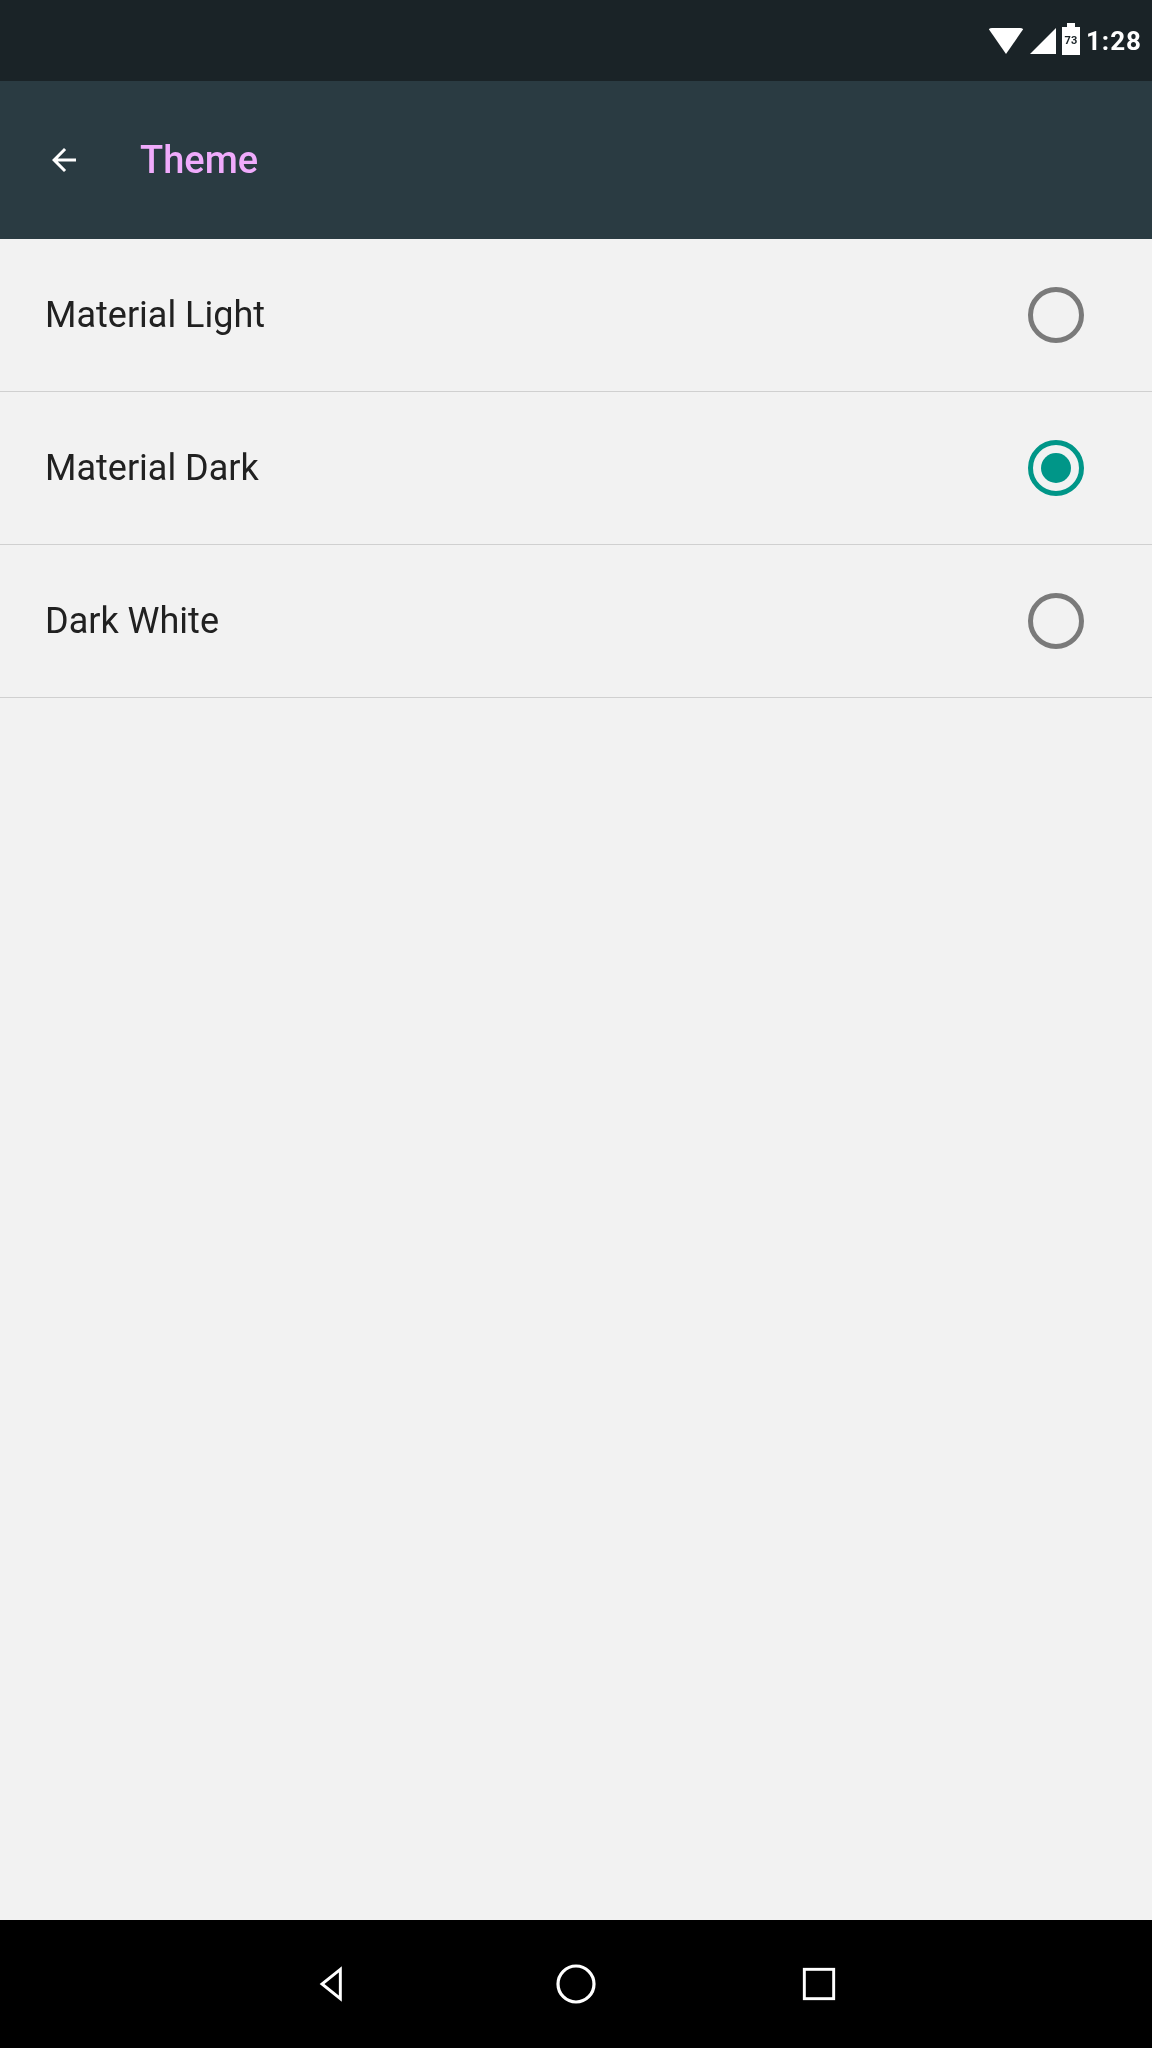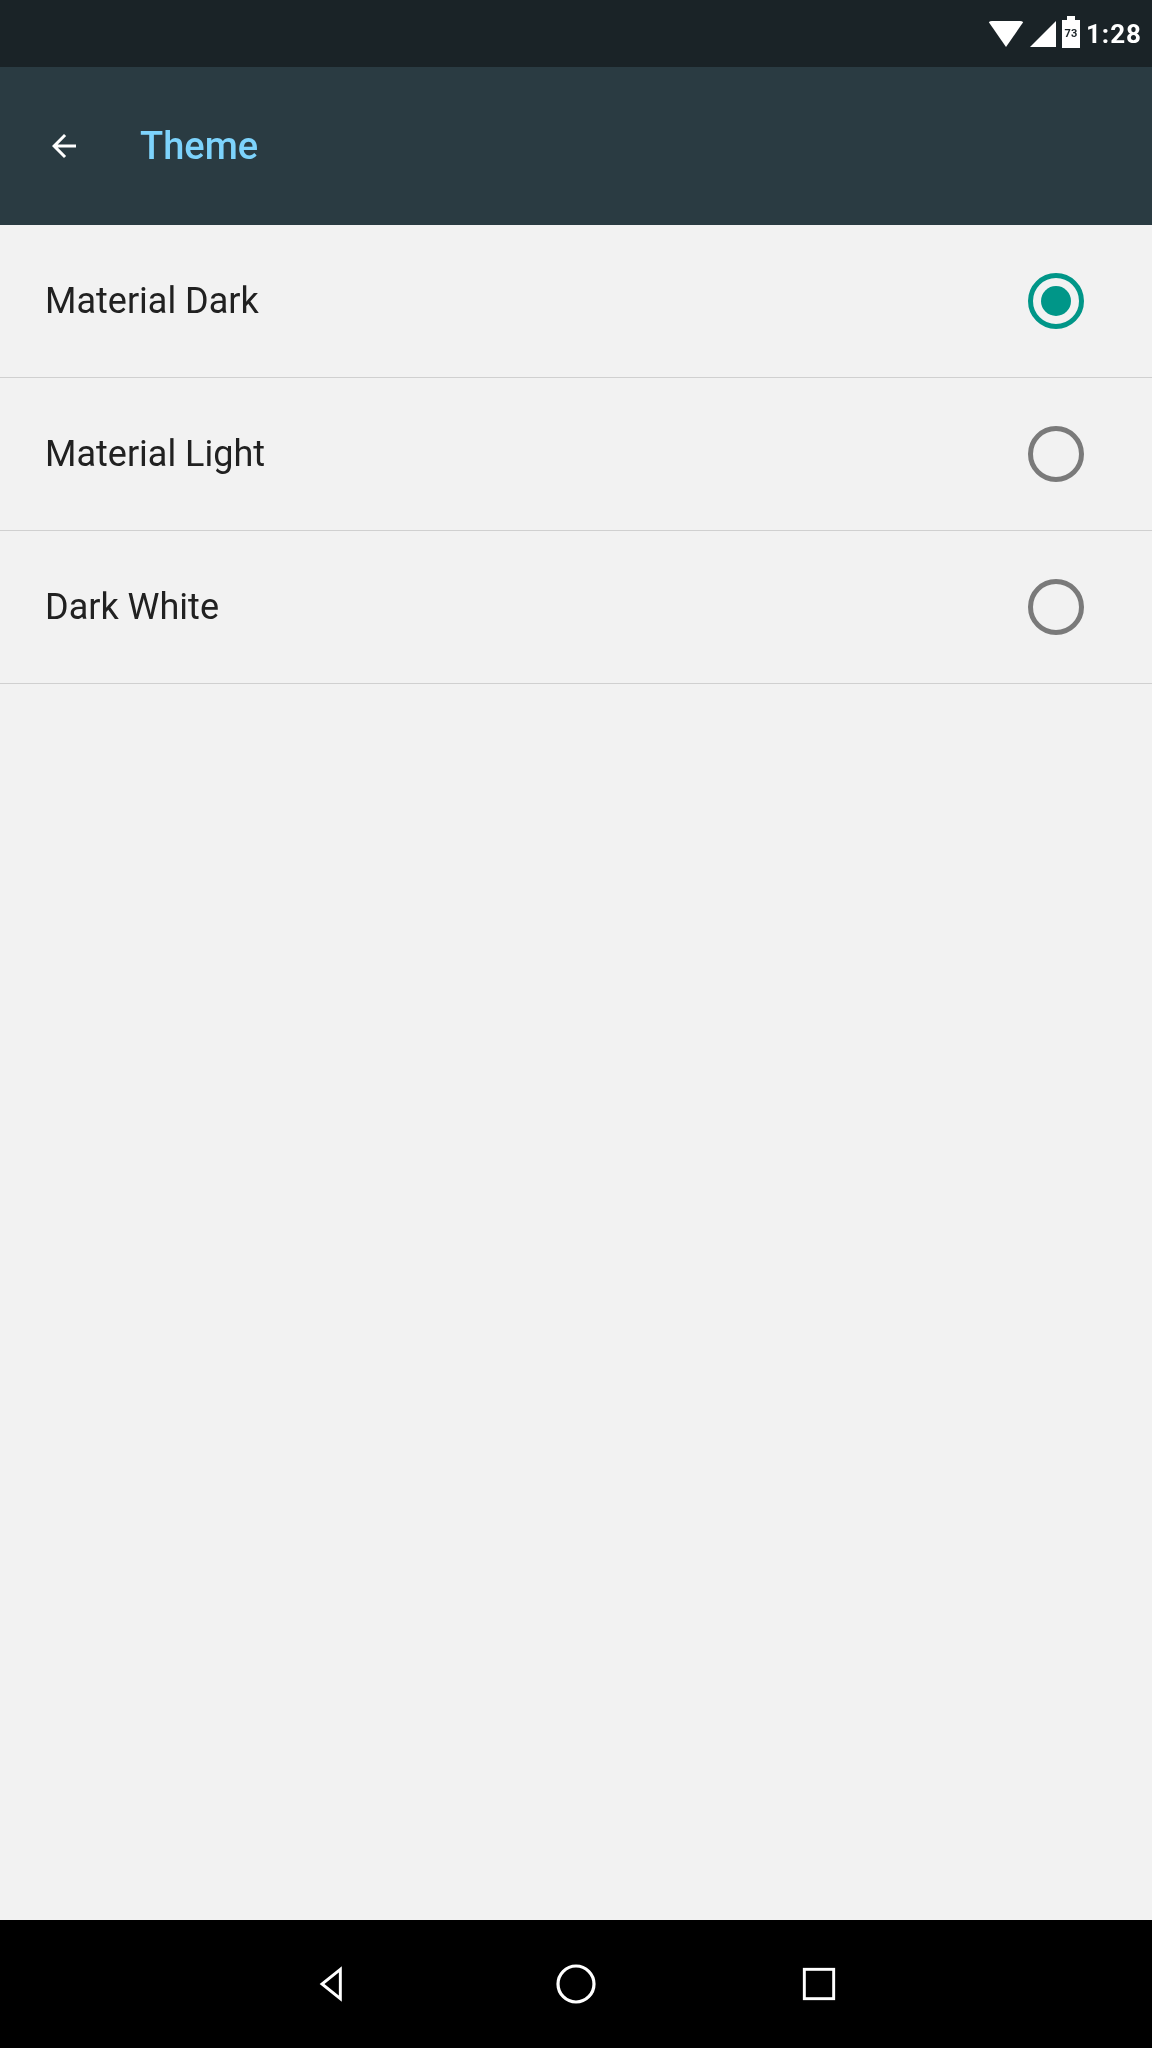--- a/index.html
+++ b/index.html
@@ -8,21 +8,21 @@
       box-sizing: border-box;
     }
     body {
       width: 1152px;
       height: 2048px;
       font-family: Roboto, Arial, sans-serif;
       background: #f2f2f2;
       overflow: hidden;
     }
     .status-bar {
-      height: 67px;
+      height: 81px;
       background: #1a2327;
       display: flex;
       justify-content: flex-end;
       align-items: center;
       padding-right: 10px;
       color: #fff;
       gap: 6px;
     }
     .status-icons {
       display: flex;
@@ -86,21 +86,21 @@
       justify-content: center;
       width: 40px;
       height: 40px;
       margin-right: 56px;
     }
     .back-btn svg {
       width: 36px;
       height: 36px;
     }
     .app-title {
-      color: #7dd3fc;
+      color: #f0abfc;
       font-size: 38px;
       font-weight: 500;
     }
     .content {
       background: #f2f2f2;
     }
     .list-item {
       height: 153px;
       display: flex;
       align-items: center;
@@ -182,29 +182,29 @@
   <div class="back-btn">
     <svg viewBox="0 0 24 24">
       <path fill="#fff" d="M20 11H7.83l5.59-5.59L12 4l-8 8 8 8 1.41-1.41L7.83 13H20v-2z"></path>
     </svg>
   </div>
   <div class="app-title">Theme</div>
 </div>
 
 <div class="content">
   <div class="list-item">
+    <span class="item-label">Material Light</span>
+    <div class="radio">
+      
+    </div>
+  </div>
+  <div class="list-item">
     <span class="item-label">Material Dark</span>
     <div class="radio selected">
       <div class="radio-inner"></div>
-    </div>
-  </div>
-  <div class="list-item">
-    <span class="item-label">Material Light</span>
-    <div class="radio">
-      
     </div>
   </div>
   <div class="list-item">
     <span class="item-label">Dark White</span>
     <div class="radio">
       
     </div>
   </div>
 </div>
 

